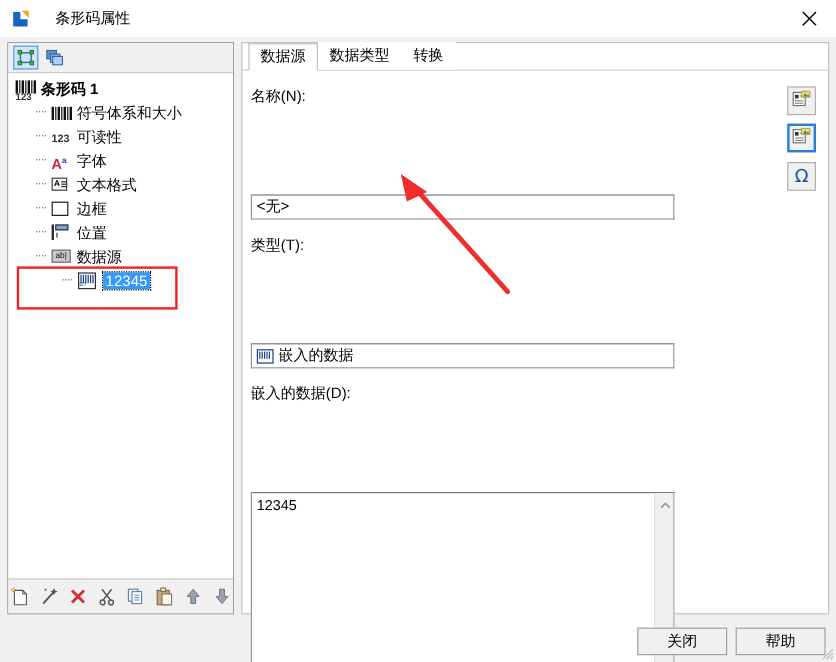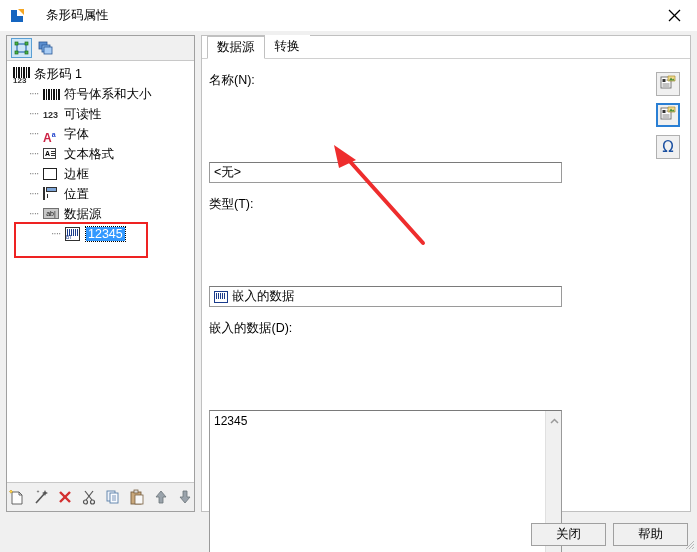--- a/index.html
+++ b/index.html
@@ -428,21 +428,21 @@
           <i class="w"></i>
             <i></i>
             <i class="w"></i>
             <i></i>
             <i class="w"></i>
             <i></i>
             <i class="w"></i>
         </div>
         <div class="num123" style="margin-top:-1px">123</div>
       </div>
-      <span class="tlabel" style="font-weight:normal">条形码 1</span>
+      <span class="tlabel" style="font-weight:bold">条形码 1</span>
     </div>
 
     <div class="tnode child">
       <span class="tdash">····</span>
       <div class="ticon">
         <div class="bars" style="margin-top:3px">
           <i class="w"></i>
             <i></i>
             <i class="w"></i>
             <i></i>
@@ -587,20 +587,21 @@
         <path d="M8 14 L3 8 H6 V2 H10 V8 H13 Z" fill="#9aa3ab" stroke="#6b7379" stroke-width="0.8"></path>
       </svg>
     </div>
   </div>
 </div>
 
 <div id="right-panel">
 
   <div id="tabs">
     <div class="tab active">数据源</div>
+    <div class="tab">数据类型</div>
     <div class="tab">转换</div>
   </div>
 
   <div id="form">
 
     <div class="frow">
       <div class="flabel">名称(N):</div>
       <div class="fctl">
         <div class="textfield">
           <span>&lt;无&gt;</span>

